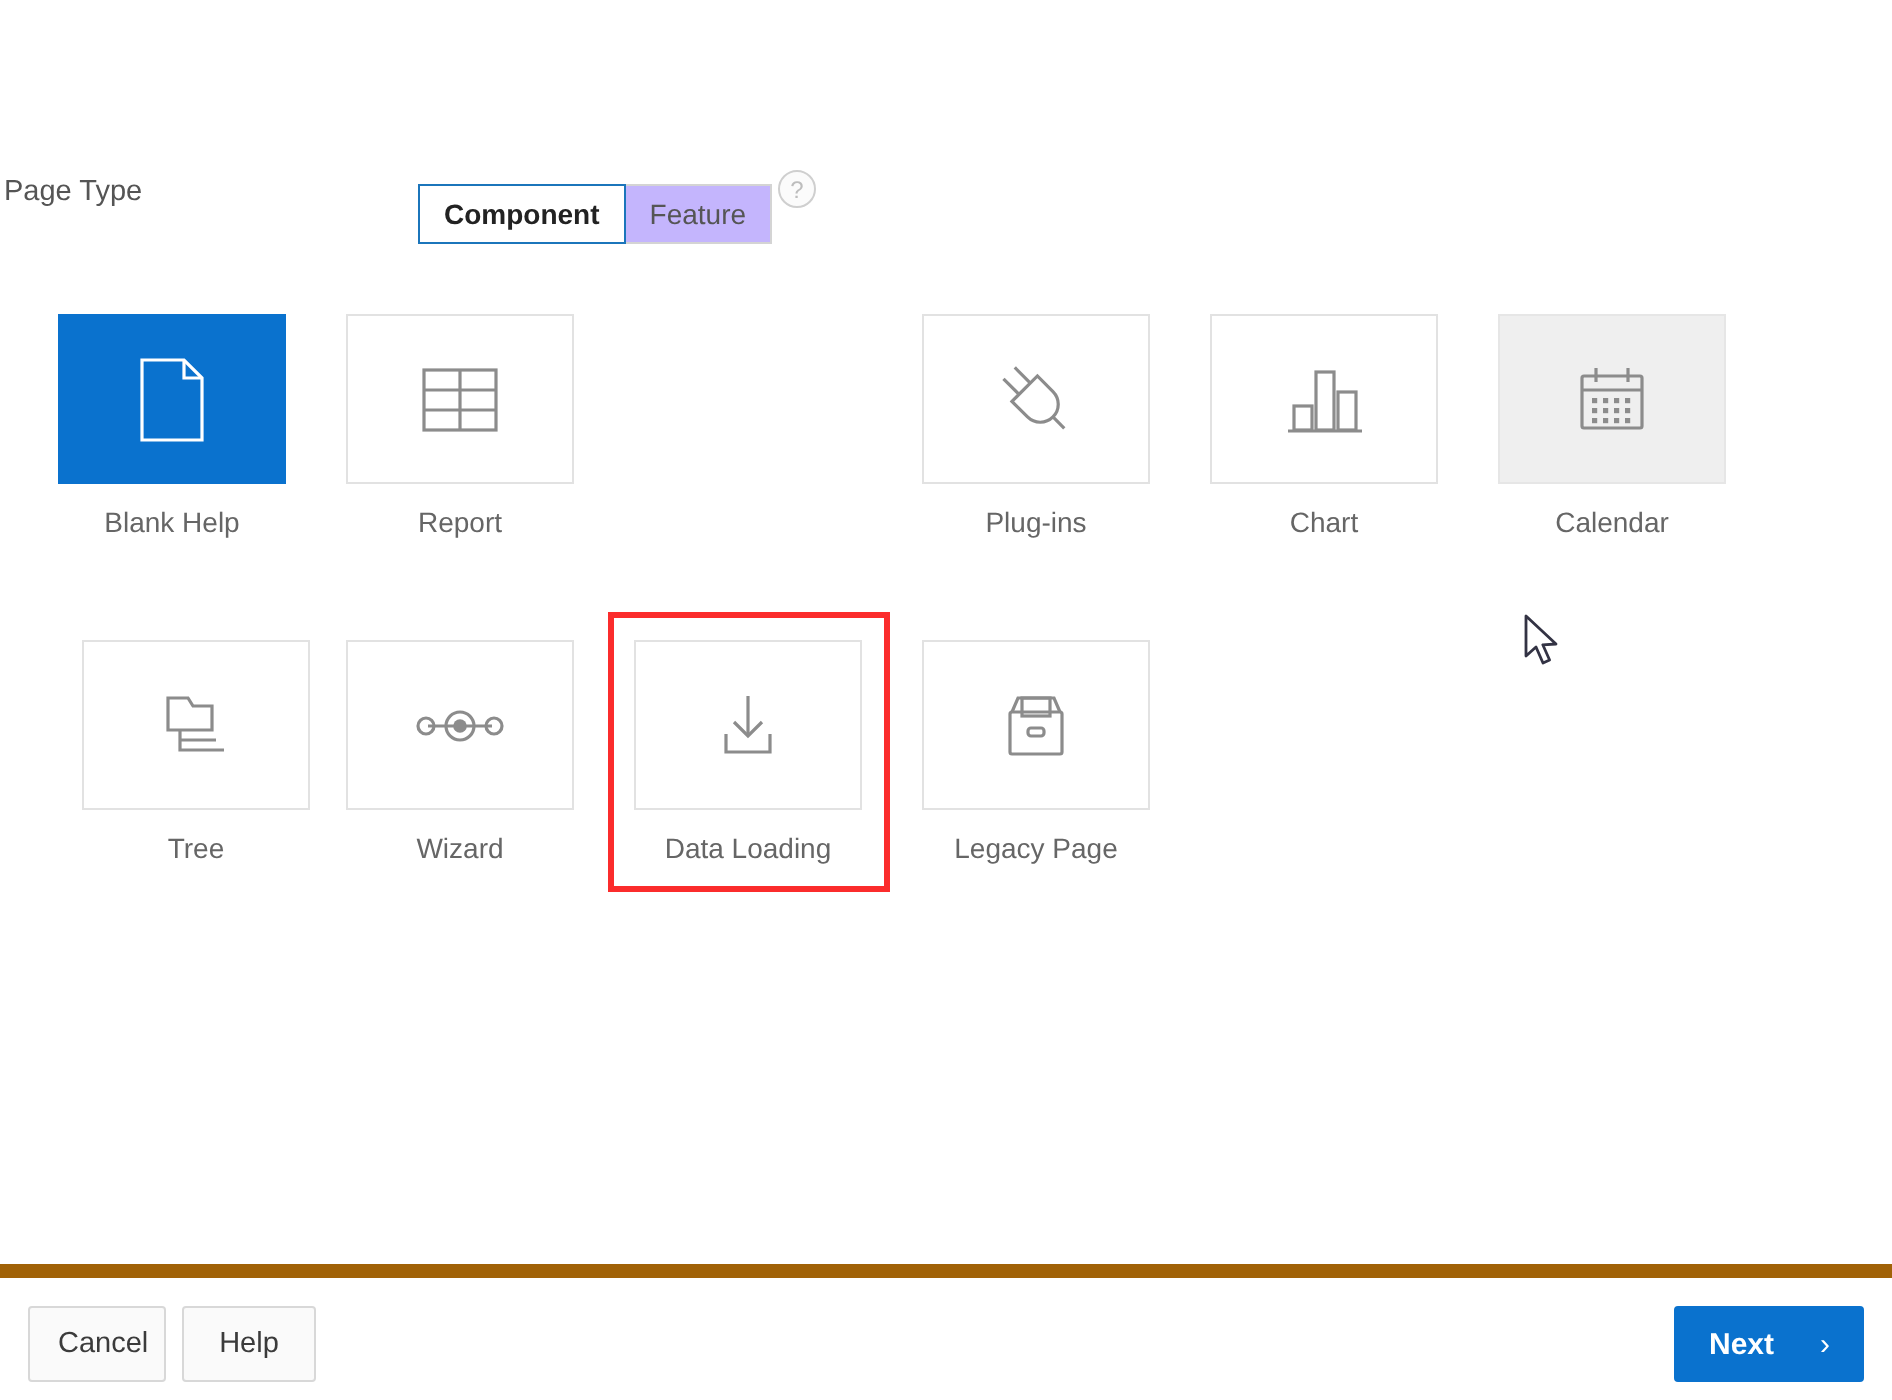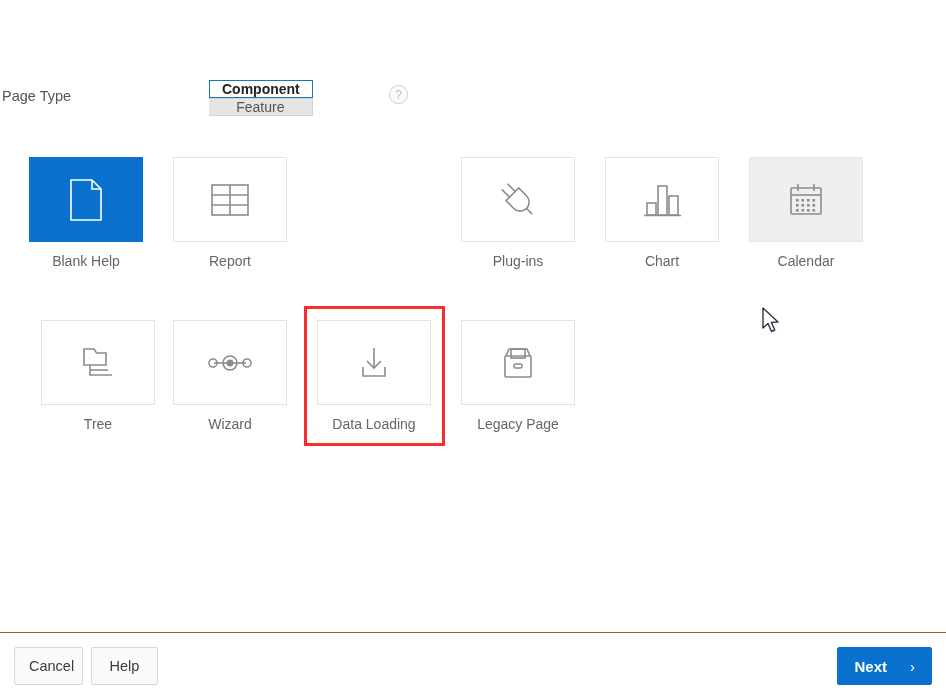--- a/index.html
+++ b/index.html
@@ -51,43 +51,42 @@
     width: 946px; height: 36px;
   }
   .pagetype-label {
     position: absolute;
     left: 2px; top: 8px;
     font-size: 14.5px;
     color: #555555;
   }
   .toggle-group {
     position: absolute;
-    left: 209px; top: 0;
+    left: 209px; top: 12px;
     display: flex;
     height: 30px;
-    flex-direction: column;
   }
   .toggle-btn {
     height: 30px;
     padding: 0 12px;
     display: flex; align-items: center; justify-content: center;
     font-size: 14px;
     cursor: pointer;
     font-family: "Liberation Sans", sans-serif;
   }
   .toggle-btn.selected {
     background: #ffffff;
     border: 1px solid #1b75bb;
     color: #222222;
     font-weight: bold;
     z-index: 2;
     position: relative;
   }
   .toggle-btn.unselected {
-    background: #e5e5e5;
+    background: #c4b5fd;
     border: 1px solid #d4d4d4;
     border-left: none;
     color: #555555;
     font-weight: normal;
   }
   .help-circle {
     position: absolute;
     left: 389px; top: 85px;
     width: 19px; height: 19px;
     border-radius: 50%;
@@ -152,21 +151,21 @@
     left: 761px; top: 306px;
     z-index: 20;
     pointer-events: none;
   }
 
   
   .footer {
     position: absolute;
     left: 0; bottom: 0;
     width: 946px; height: 68px;
-    border-top: 1px solid #a16207;
+    border-top: 7px solid #a16207;
     background: #ffffff;
   }
   .btn-secondary {
     position: absolute;
     top: 14px;
     height: 38px;
     min-width: 67px;
     padding: 0 14px;
     background: #fafafa;
     border: 1px solid #d8d8d8;

